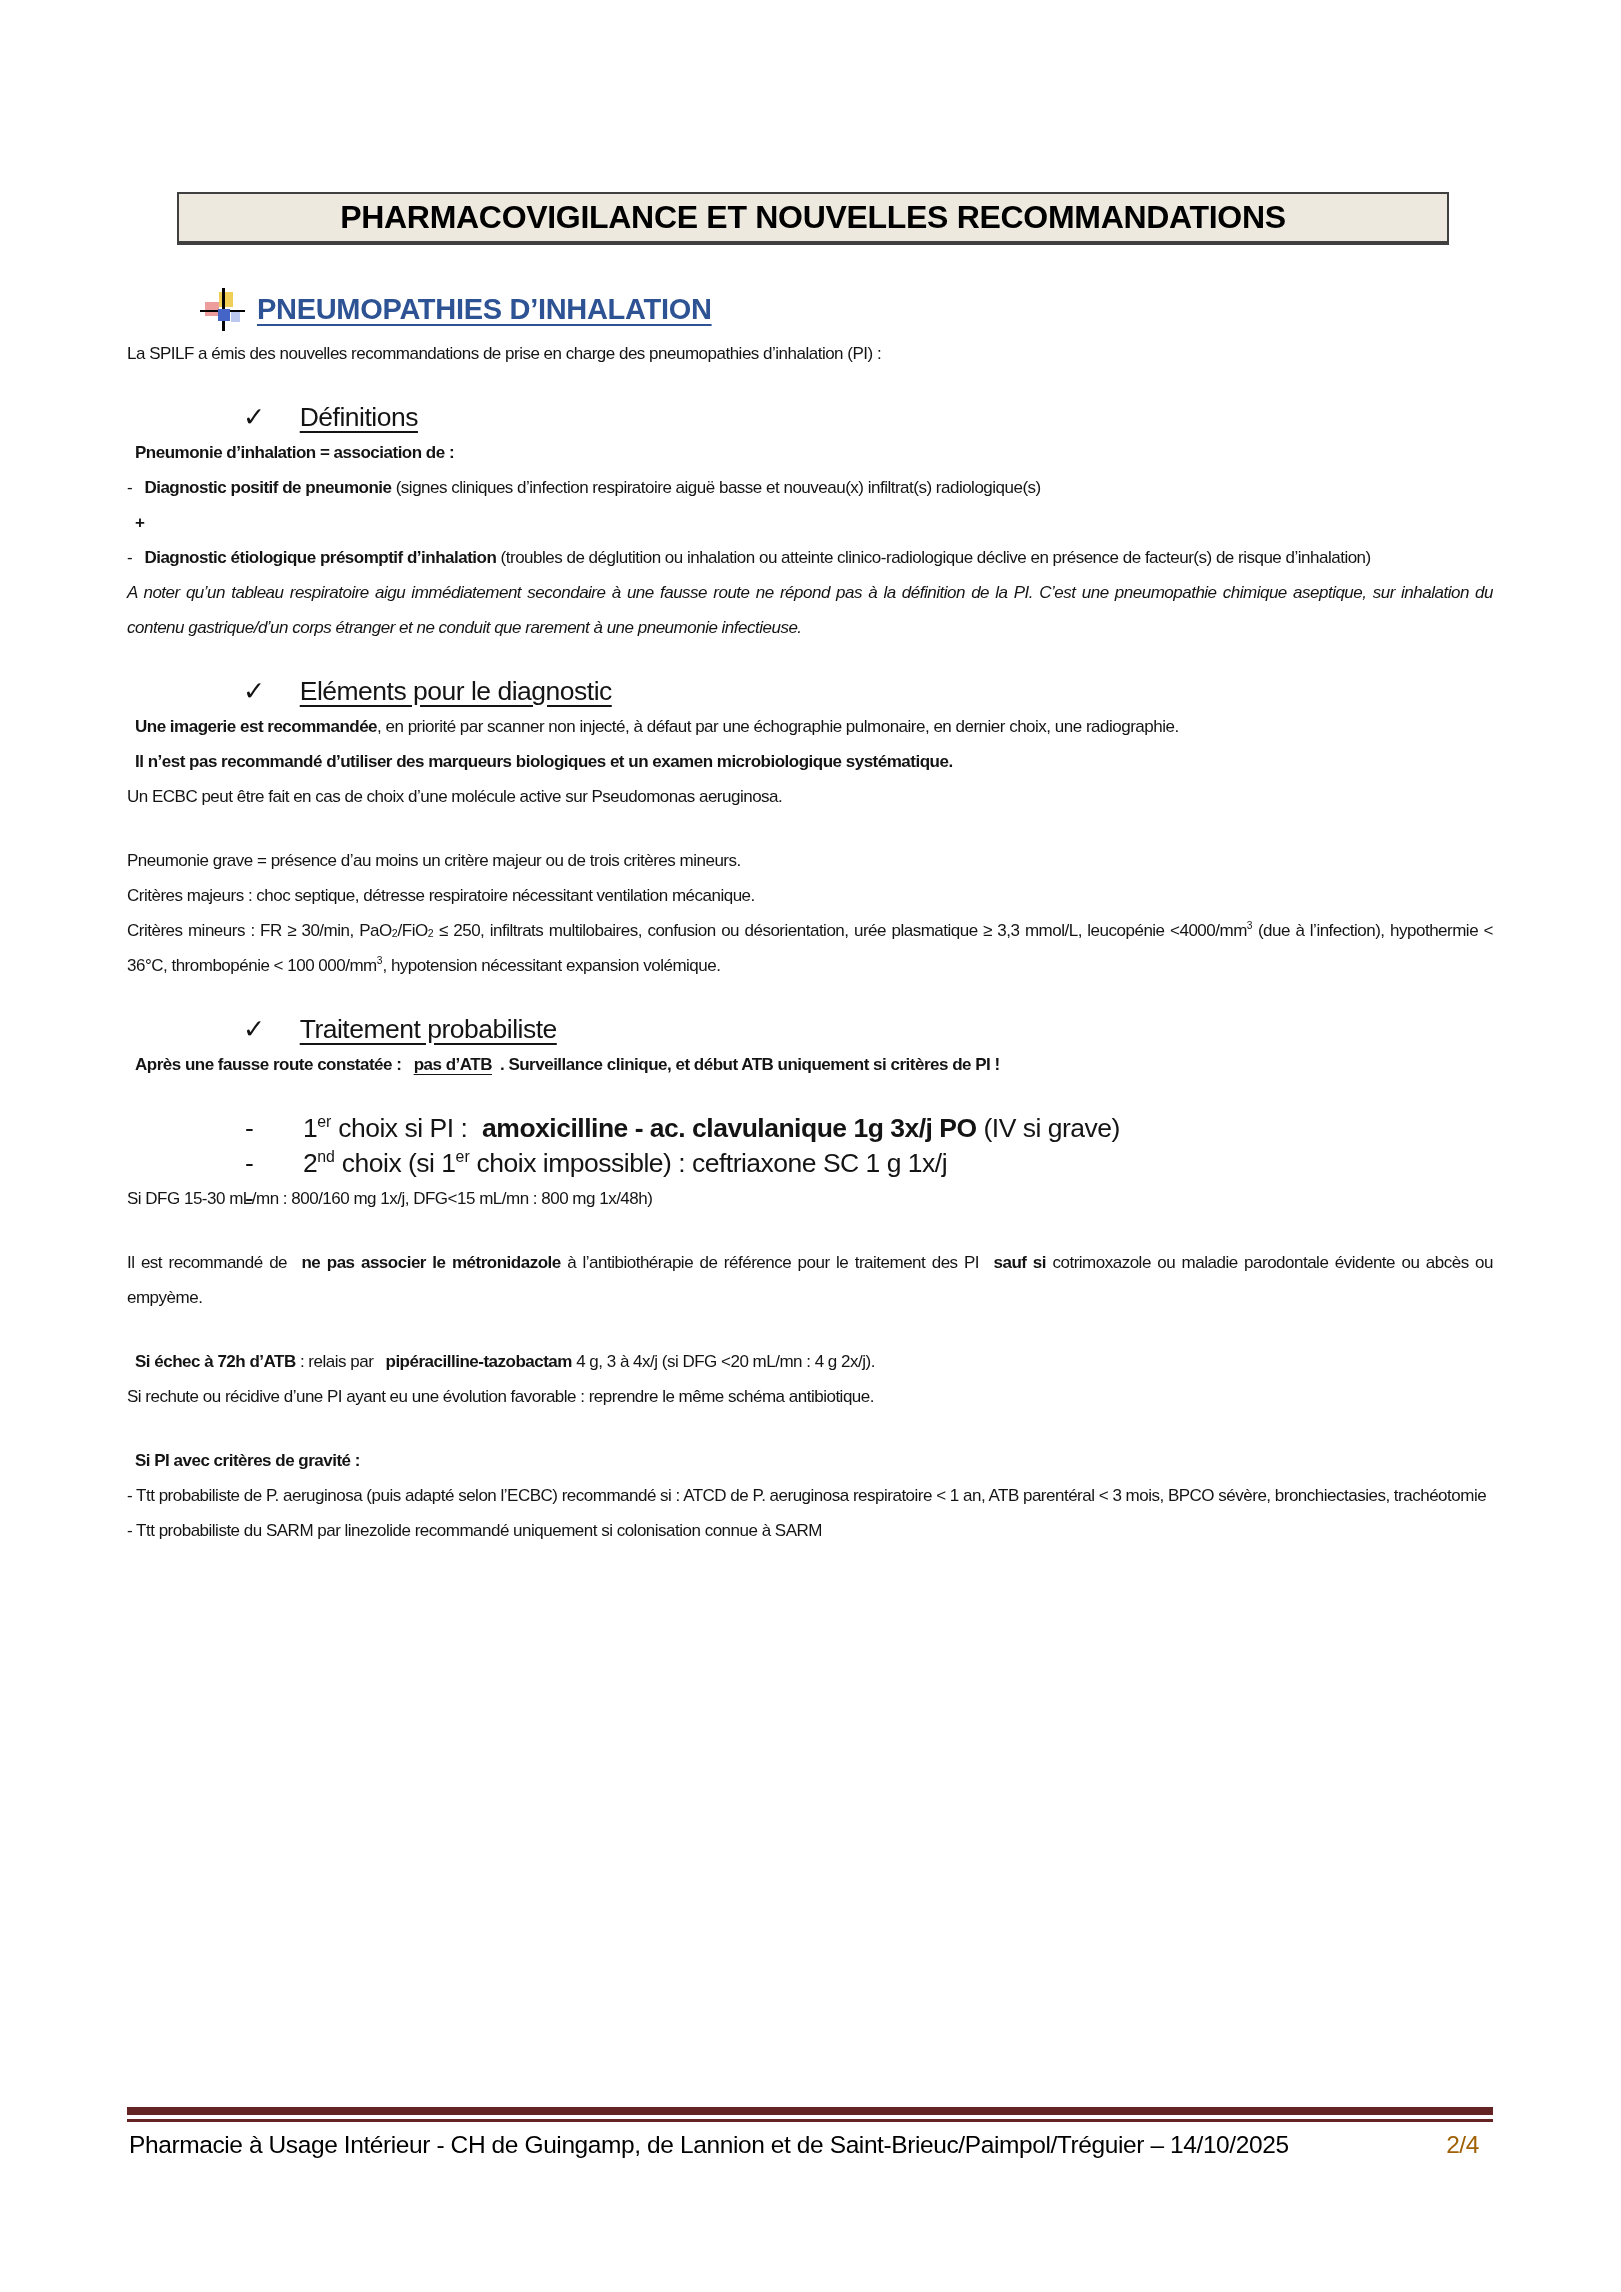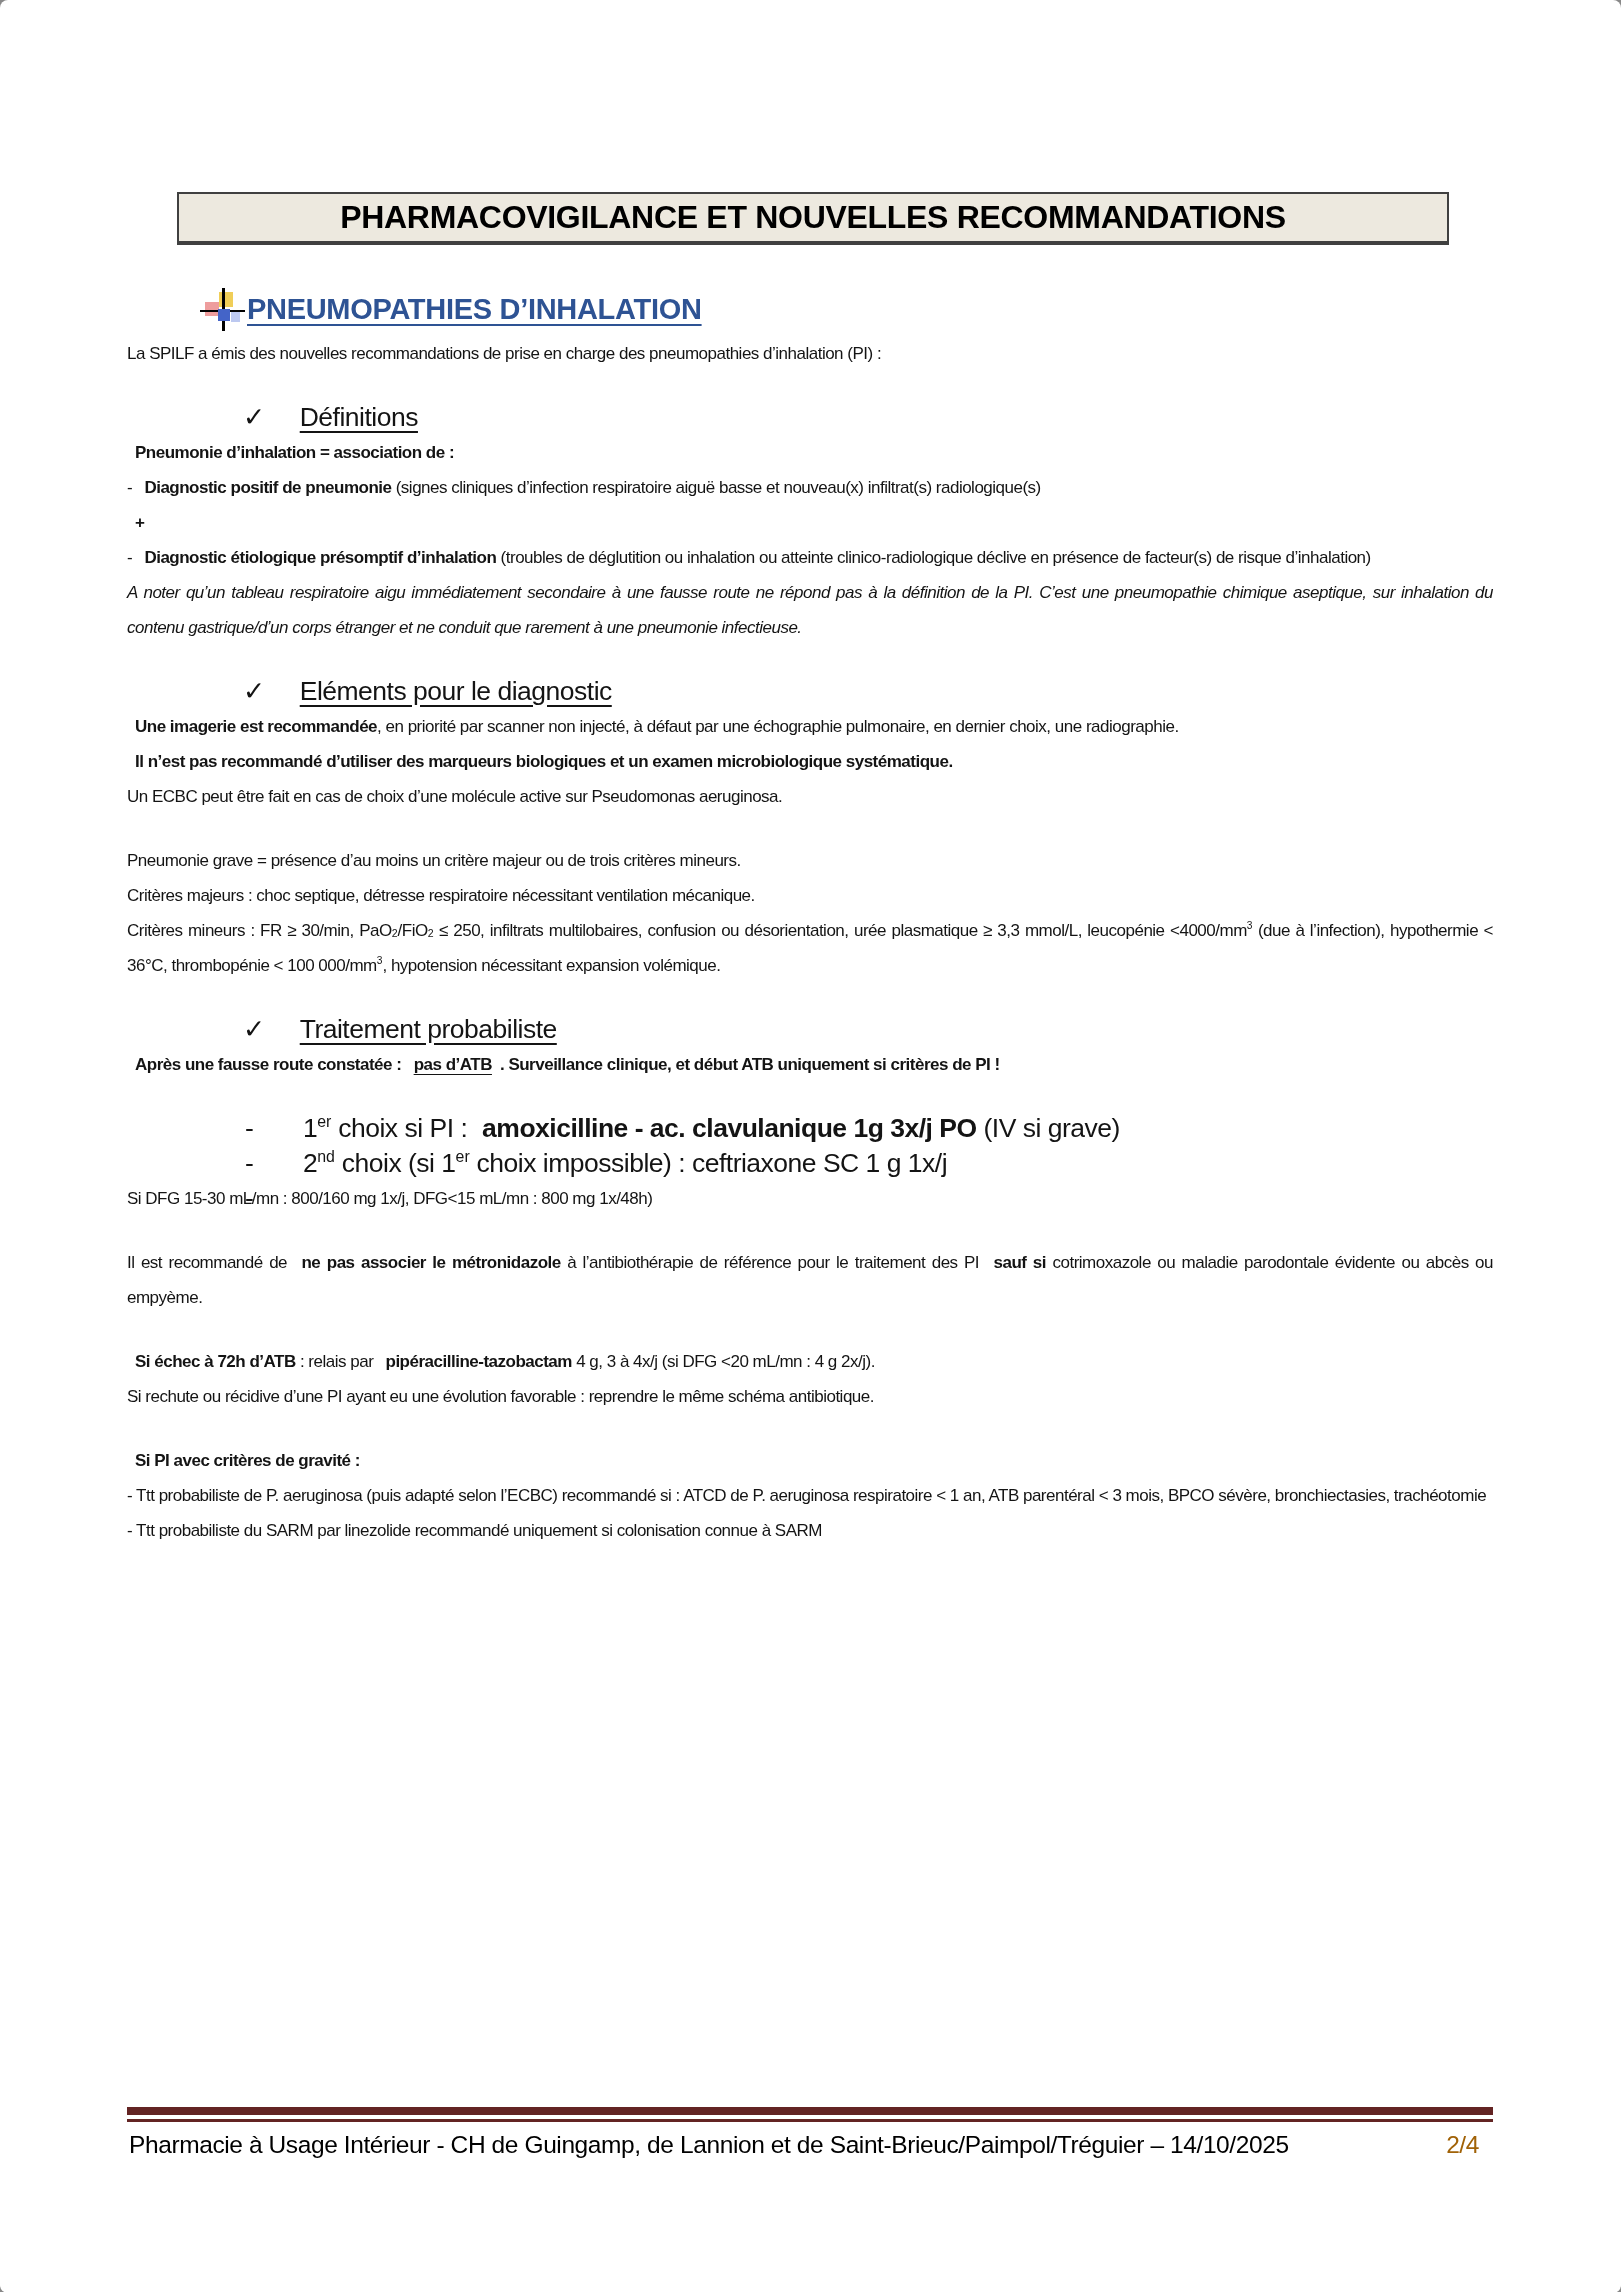--- a/index.html
+++ b/index.html
@@ -4,38 +4,37 @@
 <style>
   html,body{margin:0;padding:0;background:#888;}
   .page{
     position:relative;
     width:1621px;height:2293px;
     background:#ffffff;
     font-family:"Liberation Sans", sans-serif;
     color:#141414;
     margin:0 auto;
     overflow:hidden;
-    border-radius:8px;
   }
   .title-box{
     position:absolute;left:177px;top:192px;width:1268px;height:47px;
     background:#EDE9DF;
     border:2px solid #404040;
     border-bottom-width:4.9px;
     display:flex;align-items:center;justify-content:center;
   }
   .title{
     font-weight:bold;font-size:32px;letter-spacing:-0.3px;color:#000;
   }
   .content{
     position:absolute;left:127px;top:248px;width:1366px;
   }
   .section-head{
     margin-top:43px;margin-left:78px;
-    display:flex;align-items:center;gap:7px;
+    display:flex;align-items:center;gap:17px;
   }
   .bullet-icon{position:relative;width:35px;height:37px;flex:0 0 auto;}
   .bullet-icon span{position:absolute;display:block;}
   .sq-yellow{left:13.7px;top:1px;width:14.7px;height:14.7px;background:#F0CE58;}
   .sq-pink{left:0;top:10.8px;width:13.7px;height:14.7px;background:#EE9D9D;}
   .sq-blue{left:12.7px;top:17.6px;width:12.7px;height:12.7px;background:#4464C8;}
   .sq-lblue{left:25.5px;top:20.6px;width:9.8px;height:10.8px;background:#BCC8F0;}
   .cross-v{left:16.7px;top:-2.9px;width:2.9px;height:43px;background:#000;}
   .cross-h{left:-4.9px;top:18.6px;width:45px;height:2.9px;background:#000;}
   .section-title{

